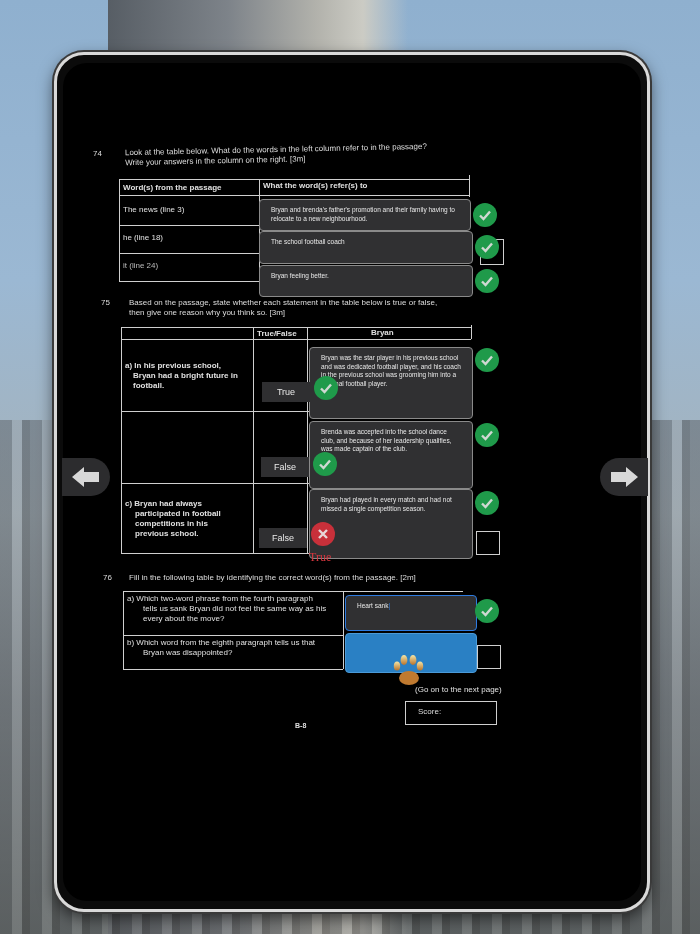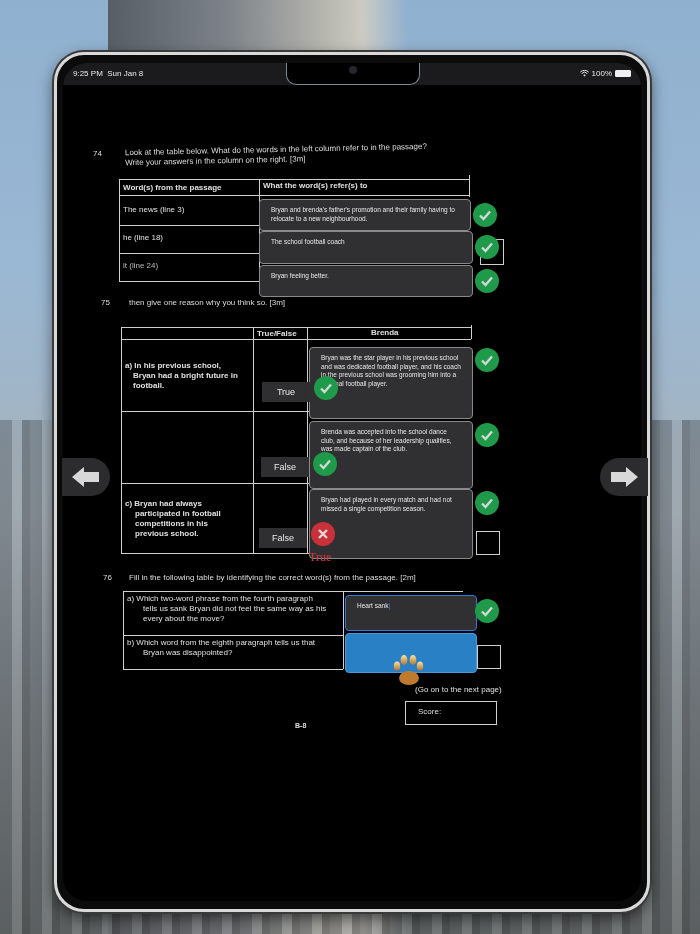--- a/index.html
+++ b/index.html
@@ -83,37 +83,20 @@
 </style>
 </head>
 <body>
 
 <div class="bg-tower"></div>
 <div class="bg-city"></div>
 
 <div class="device">
   <div class="screen">
 
-    <div class="statusbar">
-      <span class="status-time">
-        <span>9:25 PM</span>&nbsp;&nbsp;<span>Sun Jan 8</span>
-      </span>
-      <span class="status-right">
-        <svg width="9" height="7" viewBox="0 0 10 8">
-            <path d="M5 7.5 L3.5 5.8 A2.2 2.2 0 0 1 6.5 5.8 Z" fill="#eee"></path>
-            <path d="M1.8 4 A4.5 4.5 0 0 1 8.2 4" stroke="#eee" stroke-width="1.1" fill="none"></path>
-            <path d="M0.3 2.3 A6.8 6.8 0 0 1 9.7 2.3" stroke="#eee" stroke-width="1.1" fill="none"></path>
-          </svg>
-        <span>100%</span>
-        <span class="battery"></span>
-      </span>
-      <div class="notch">
-          <div class="camera"></div>
-        </div>
-    </div>
 
     <div class="ws">
 
       <div class="qnum" style="left:30px;top:64px;">74</div>
       <div class="qtext" style="left:62px;top:60px;transform:rotate(-1.2deg);">
         <div>Look at the table below. What do the words in the left column refer to in the passage?</div>
         <div>Write your answers in the column on the right. [3m]</div>
       </div>
 
       <div class="tbl-line" style="left:56px;top:94px;width:350px;height:1px;"></div>
@@ -147,33 +130,34 @@
           </svg>
         </div>
       <div class="check" style="left:412px;top:184px;">
           <svg viewBox="0 0 14 14">
             <path d="M2 7.5 L5.5 11 L12 3.5" stroke="#cfd8d2" stroke-width="2.4" fill="none"></path>
           </svg>
         </div>
 
       <div class="qnum" style="left:38px;top:213px;">75</div>
       <div class="qtext" style="left:66px;top:213px;">
+        <div>Based on the passage, state whether each statement in the table below is true or false,</div>
         <div>then give one reason why you think so. [3m]</div>
       </div>
       <div class="tbl-line" style="left:58px;top:242px;width:350px;height:1px;"></div>
       <div class="tbl-line" style="left:58px;top:254px;width:350px;height:1px;"></div>
       <div class="tbl-line" style="left:58px;top:326px;width:190px;height:1px;"></div>
       <div class="tbl-line" style="left:58px;top:398px;width:190px;height:1px;"></div>
       <div class="tbl-line" style="left:58px;top:468px;width:190px;height:1px;"></div>
       <div class="tbl-line" style="left:58px;top:242px;width:1px;height:226px;"></div>
       <div class="tbl-line" style="left:190px;top:242px;width:1px;height:226px;"></div>
       <div class="tbl-line" style="left:244px;top:242px;width:1px;height:226px;"></div>
       <div class="tbl-line" style="left:408px;top:240px;width:1px;height:14px;"></div>
       <div class="cell-text cell-bold" style="left:194px;top:244px;">True/False</div>
-      <div class="cell-text cell-bold" style="left:308px;top:243px;">Brenda</div>
+      <div class="cell-text cell-bold" style="left:308px;top:243px;">Bryan</div>
 
       <div class="cell-text cell-bold" style="left:62px;top:276px;">
         <div>a) In his previous school,</div>
         <div style="padding-left:8px">Bryan had a bright future in</div>
         <div style="padding-left:8px">football.</div>
       </div>
       <div class="answer" style="left:246px;top:262px;width:164px;height:72px;">Bryan was the star player in his previous school and was dedicated football player, and his coach in the previous school was grooming him into a national football player.</div>
       <div class="tf-btn" style="left:199px;top:297px;">True</div>
       <div class="check" style="left:251px;top:291px;">
           <svg viewBox="0 0 14 14">

